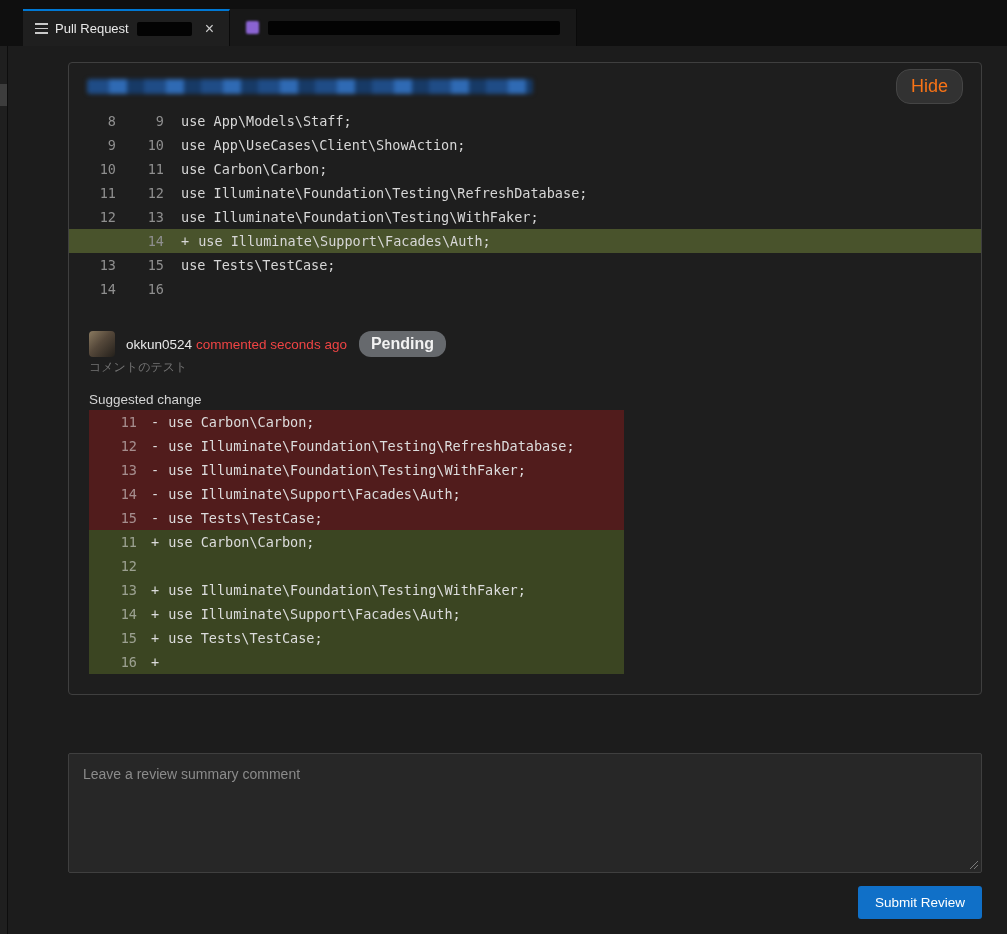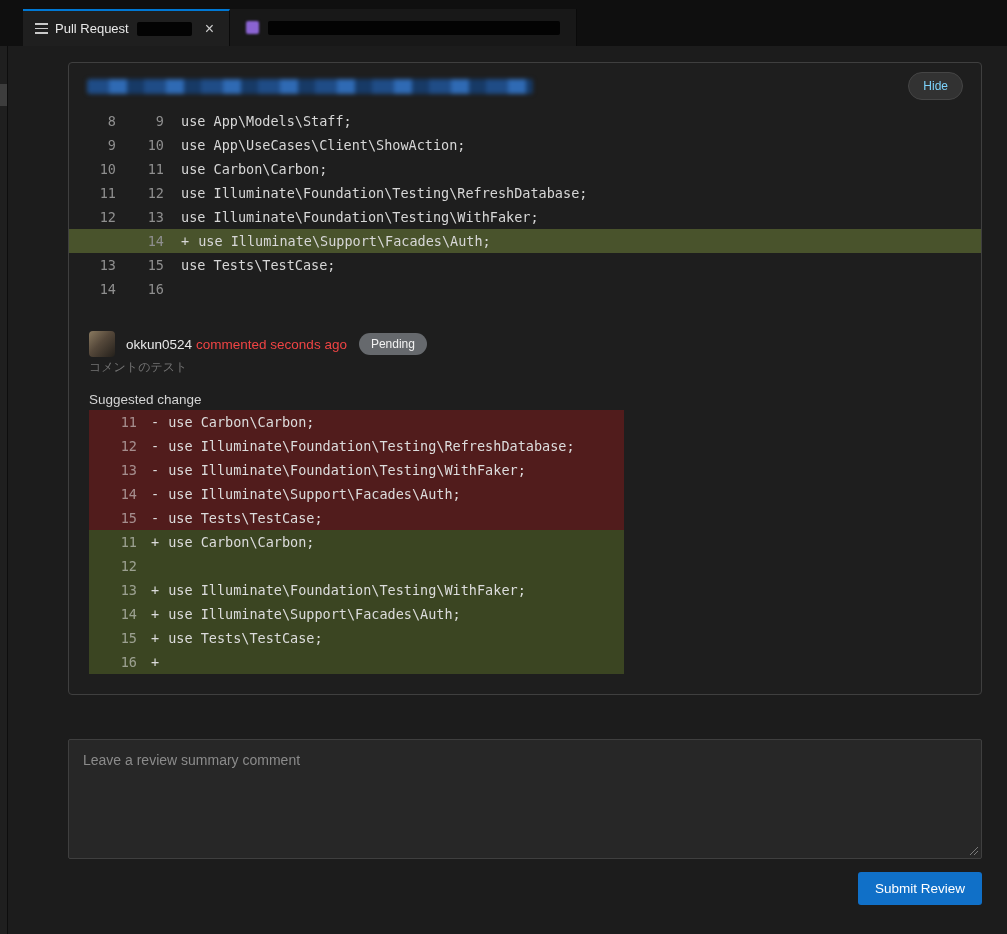--- a/index.html
+++ b/index.html
@@ -29,55 +29,55 @@
   .left-strip .notch { margin-top:38px; height:22px; background:#3d3d3d; }
 
   
   .main { flex:1; background:#1c1c1c; overflow:hidden; }
 
   .thread-panel { margin:16px 25px 0 68px; border:1px solid #3f3f3f; border-radius:4px; background:#1e1e1e; }
   .panel-header { height:46px; display:flex; align-items:center; justify-content:space-between; padding:0 18px; }
   .redacted-blue { width:446px; height:15px; border-radius:3px;
     background:repeating-linear-gradient(90deg,#1f4c86 0 22px,#2f6ab4 22px 40px,#173a66 40px 57px);
     filter:blur(2px); cursor:pointer; }
-  .hide-btn { background:#323232; border:1px solid #454545; border-radius:14px; color:#7dd3fc;
-    font-size:12px; font-family:"Liberation Sans",sans-serif; padding:6px 14px; cursor:pointer; }
+  .hide-btn { background:#323232; border:1px solid #454545; border-radius:14px; color:#f97316;
+    font-size:18px; font-family:"Liberation Sans",sans-serif; padding:6px 14px; cursor:pointer; }
 
   
   .diff { font-family:"DejaVu Sans Mono", monospace; font-size:13.5px; line-height:24px; color:#d7d7d7; }
   .dline { display:flex; height:24px; }
   .dline .num { flex:none; text-align:right; color:#8f8f8f; }
   .num.old { width:47px; }
   .num.new { width:48px; }
   .codearea { padding-left:17px; white-space:pre; }
   .sign { margin-right:9px; }
   .sign:empty { display:none; }
   .dline.added { background:var(--added-line-bg,#49532c); }
 
   
   .comment { padding:0 20px 20px; }
   .comment-header { display:flex; align-items:center; margin-top:30px; height:26px; }
   .avatar { width:26px; height:26px; border-radius:4px; flex:none;
     background:linear-gradient(135deg,#8a7a60 0%,#55483a 45%,#24201b 100%); }
   .author { font-weight:normal; color:#e8e8e8; font-size:13.5px; margin-left:11px; cursor:pointer; }
   .meta { color:#ef4444; font-size:13.5px; margin-left:4px; }
-  .badge { background:var(--badge-bg,#66696d); color:#f2f2f2; font-size:12px; font-weight:normal;
+  .badge { background:var(--badge-bg,#66696d); color:#f2f2f2; font-size:16px; font-weight:bold;
     padding:4px 12px; border-radius:12px; margin-left:12px; }
   .comment-body { color:#737373; font-size:12px; line-height:20px; }
   .sugg-label { color:#d4d4d4; font-size:13.5px; margin-top:15px; height:18px; }
 
   .suggestion { width:535px; font-family:"DejaVu Sans Mono", monospace; font-size:13.5px; line-height:24px; color:#dcdcdc; }
   .srow { display:flex; height:24px; }
   .srow .num { flex:none; width:48px; text-align:right; color:rgba(235,235,235,.55); }
   .scode { padding-left:14px; white-space:pre; }
   .srow.del { background:var(--suggestion-deleted-bg,#511c1c); }
   .srow.add { background:var(--suggestion-added-bg,#3b4522); }
 
   
-  .summary-wrap { margin:44px 25px 0 68px; position:relative; }
+  .summary-wrap { margin:58px 25px 0 68px; position:relative; }
   .summary {
     width:100%; height:120px; background:#272727; border:1px solid #3f3f3f; border-radius:2px;
     color:#cccccc; font-family:"Liberation Sans",sans-serif; font-size:14px; padding:12px 14px;
     resize:none; outline:none; display:block;
   }
   .summary::placeholder { color:#8b8b8b; }
   .grip { position:absolute; right:3px; bottom:3px; }
 
   .actions { margin:13px 25px 0 68px; display:flex; justify-content:flex-end; }
   .submit-btn { background:var(--submit-bg,#1070c8); color:#ffffff; border:none; border-radius:3px;

